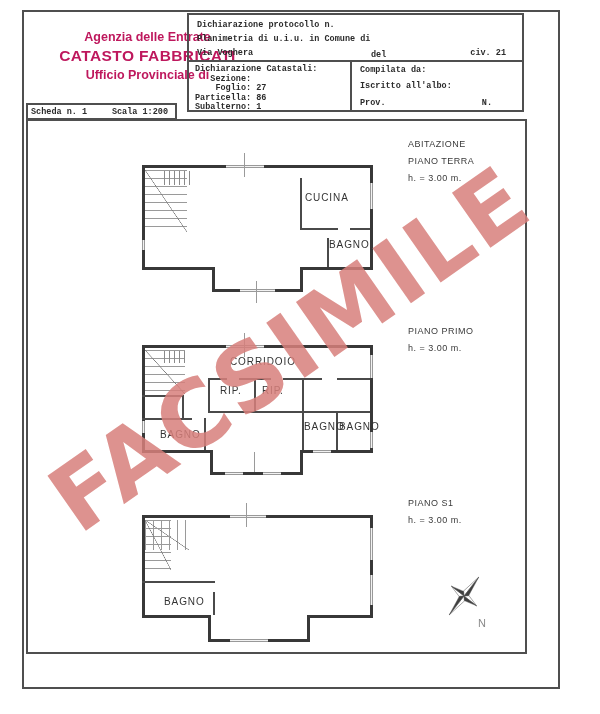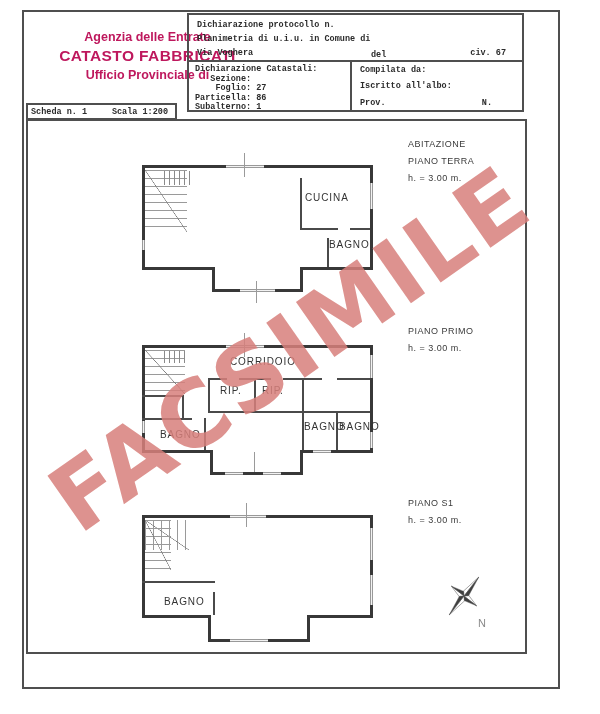--- a/index.html
+++ b/index.html
@@ -59,21 +59,21 @@
     <div class="a2">CATASTO FABBRICATI</div>
     <div class="a3">Ufficio Provinciale di</div>
   </div>
 
   <div class="abs decl-box">
     <div class="decl-top">
       <span class="abs" style="left:8px;top:5px;">Dichiarazione protocollo n.</span>
       <span class="abs" style="left:182px;top:3px;margin-top:32px;">del</span>
       <span class="abs" style="left:8px;top:19px;">Planimetria di u.i.u. in Comune di</span>
       <span class="abs" style="left:8px;top:33px;">Via Voghera</span>
-      <span class="abs" style="right:16px;top:33px;">civ. 67</span>
+      <span class="abs" style="right:16px;top:33px;">civ. 21</span>
     </div>
     <div class="decl-bottom">
       <div class="decl-bl">
         <div>Dichiarazione Catastali:</div>
         <div>   Sezione:</div>
         <div>    Foglio: 27</div>
         <div>Particella: 86</div>
         <div>Subalterno: 1</div>
       </div>
       <div class="decl-br">

